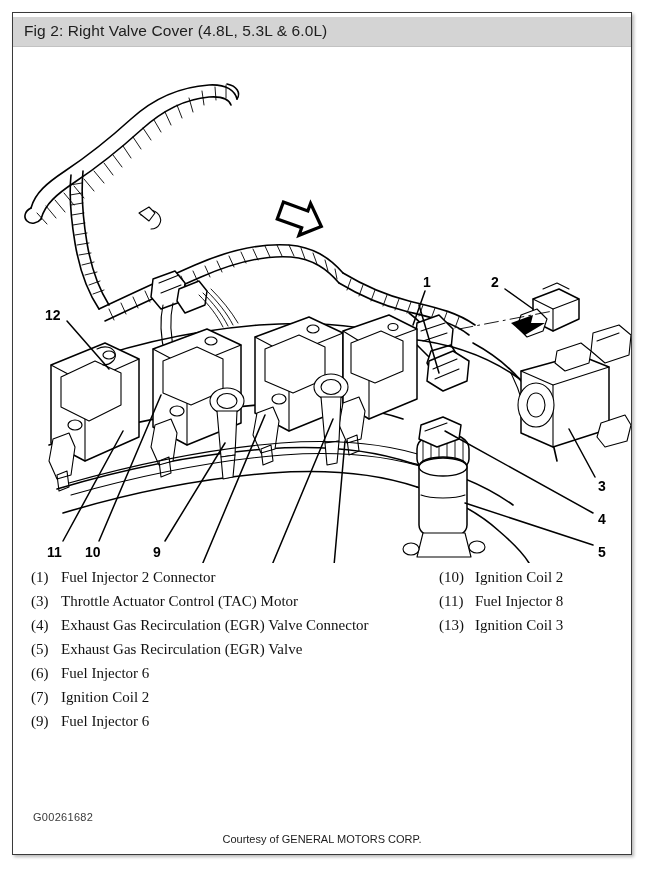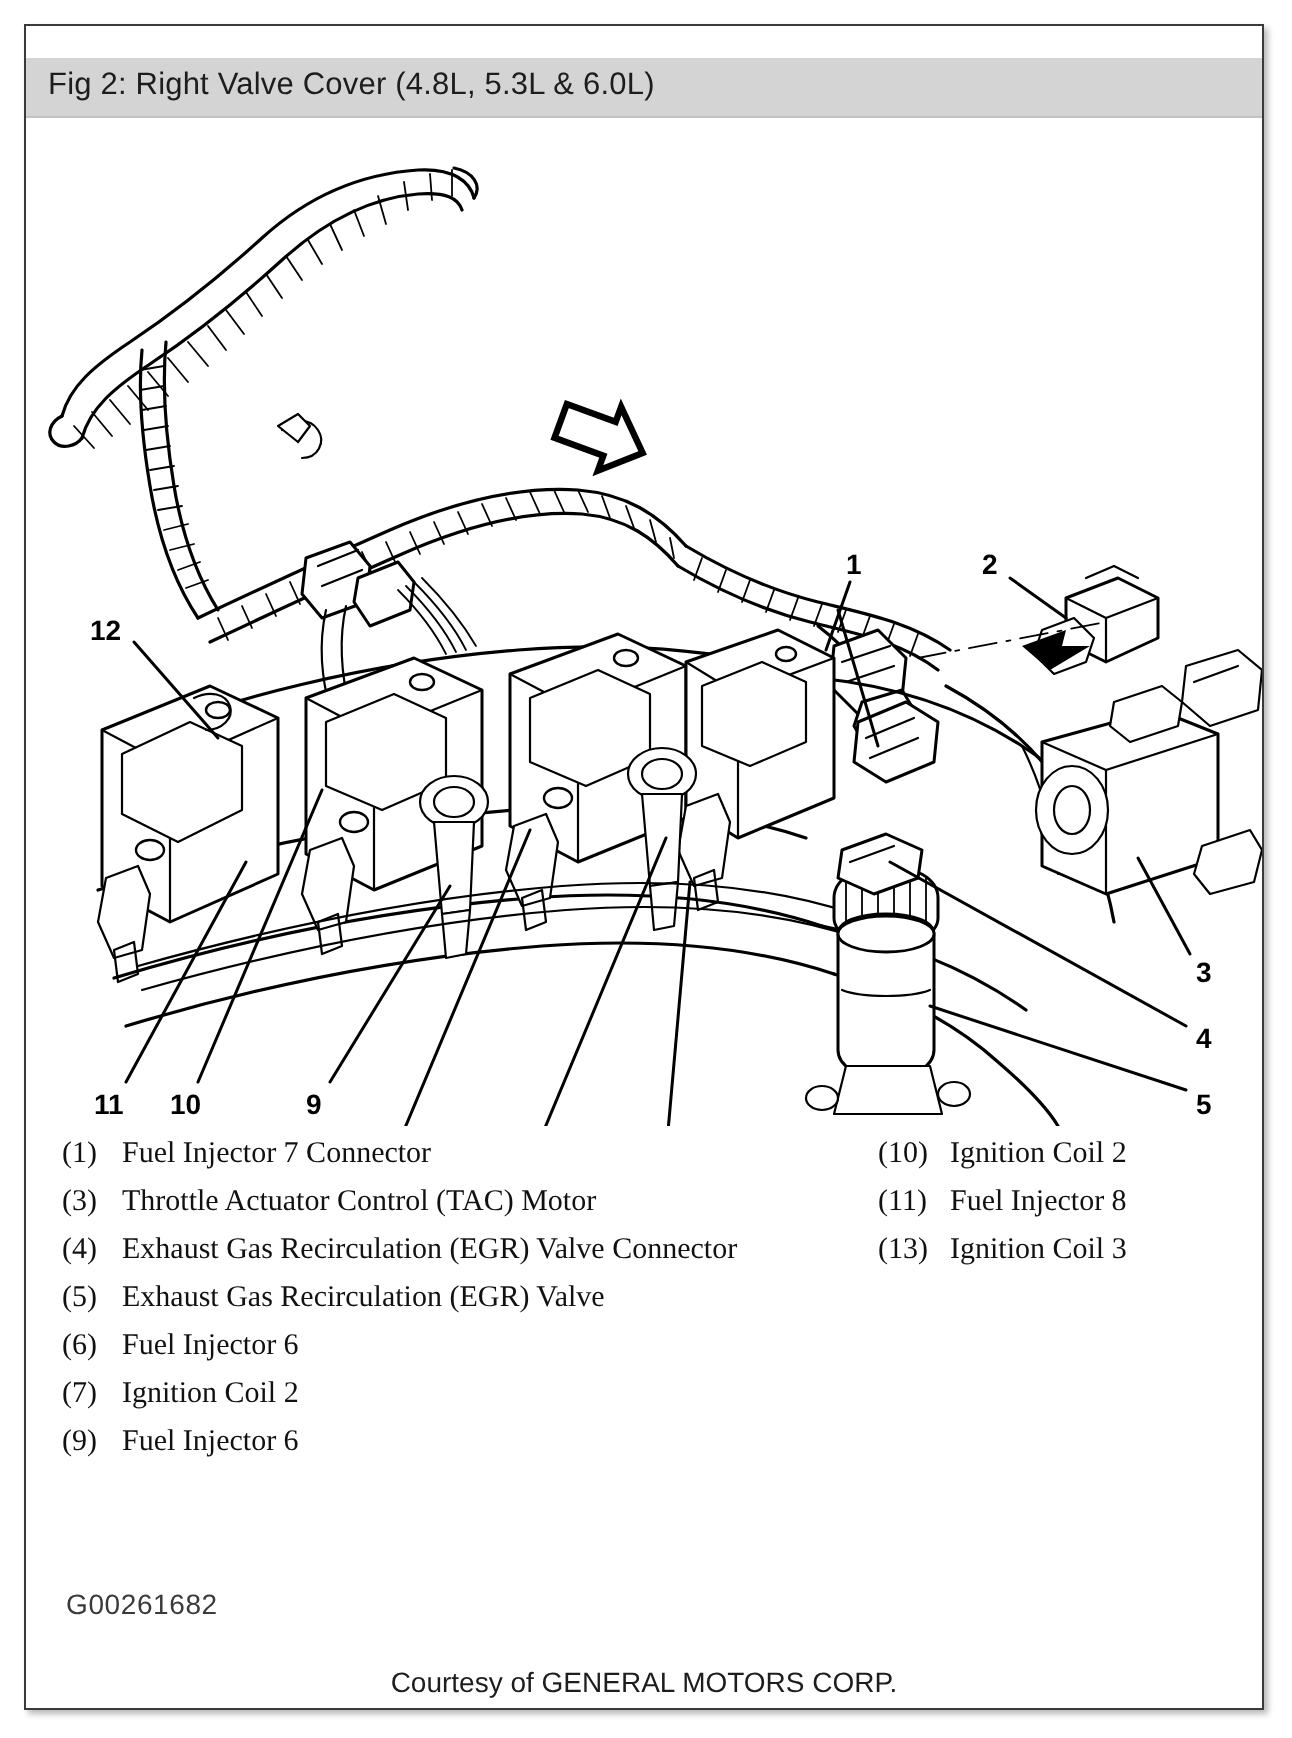--- a/index.html
+++ b/index.html
@@ -1,37 +1,37 @@
 <!DOCTYPE html>
 <html><head>
 <meta charset="utf-8">
 <style>
   html,body{margin:0;padding:0;background:#ffffff;}
   body{width:646px;height:869px;font-family:"Liberation Sans",sans-serif;overflow:hidden;}
   .page{position:relative;width:646px;height:869px;background:#ffffff;}
   .frame{position:absolute;left:12px;top:12px;width:620px;height:843px;
          background:#ffffff;border:1px solid #3a3a3a;
          box-shadow:2px 2px 3px rgba(0,0,0,0.28);box-sizing:border-box;}
-  .titlebar{position:absolute;left:0;top:16px;width:100%;height:30px;
+  .titlebar{position:absolute;left:0;top:4px;width:100%;height:30px;
             background:#d4d4d4;box-sizing:border-box;border-bottom:1px solid #c2c2c2;}
   .titlebar .title{position:absolute;left:11px;top:5px;font-size:15.5px;color:#1d1d1d;
                    letter-spacing:0.1px;white-space:nowrap;}
   .diagram{position:absolute;left:0;top:30px;width:618px;height:520px;}
   .legend{position:absolute;left:18px;top:552px;width:584px;height:205px;}
   .legend .col{position:absolute;top:0;font-family:"Liberation Serif",serif;font-size:15px;
                color:#111;line-height:24px;}
   .legend .colL{left:0;width:400px;}
   .legend .colR{left:408px;width:190px;}
   .legend .row{white-space:nowrap;}
   .legend .num{display:inline-block;width:30px;}
   .legend .colR .num{width:36px;}
-  .imgid{position:absolute;left:20px;top:781px;font-size:14px;color:#3a3a3a;
+  .imgid{position:absolute;left:20px;top:798px;font-size:11px;color:#3a3a3a;
          font-family:"Liberation Sans",sans-serif;letter-spacing:0.3px;}
   .courtesy{position:absolute;left:0;top:820px;width:618px;text-align:center;
-            font-size:14px;color:#1d1d1d;}
+            font-size:11px;color:#1d1d1d;}
   svg{display:block;}
   .ln{fill:none;stroke:#000;stroke-width:1.6;stroke-linecap:round;stroke-linejoin:round;}
   .ln2{fill:none;stroke:#000;stroke-width:1.1;stroke-linecap:round;stroke-linejoin:round;}
   .thin{fill:none;stroke:#000;stroke-width:0.9;stroke-linecap:round;stroke-linejoin:round;}
   .fillw{fill:#fff;stroke:#000;stroke-width:1.5;stroke-linejoin:round;}
   .fillw2{fill:#fff;stroke:#000;stroke-width:1.1;stroke-linejoin:round;}
   .fillk{fill:#000;stroke:none;}
   .lead{fill:none;stroke:#000;stroke-width:1.5;stroke-linecap:round;}
   .callout{font-family:"Liberation Sans",sans-serif;font-size:14px;font-weight:bold;fill:#000;}
   .arrowshape{fill:#fff;stroke:#000;stroke-width:3.2;stroke-linejoin:miter;}
@@ -350,21 +350,21 @@
           <text class="callout" x="72" y="514">10</text>
           <text class="callout" x="34" y="514">11</text>
           <text class="callout" x="32" y="277">12</text>
         </g>
 
       </svg>
     </div>
 
     <div class="legend">
       <div class="col colL">
-        <div class="row"><span class="num">(1)</span><span>Fuel Injector 7 Connector</span></div>
+        <div class="row"><span class="num">(1)</span><span>Fuel Injector 2 Connector</span></div>
         <div class="row"><span class="num">(3)</span><span>Throttle Actuator Control (TAC) Motor</span></div>
         <div class="row"><span class="num">(4)</span><span>Exhaust Gas Recirculation (EGR) Valve Connector</span></div>
         <div class="row"><span class="num">(5)</span><span>Exhaust Gas Recirculation (EGR) Valve</span></div>
         <div class="row"><span class="num">(6)</span><span>Fuel Injector 6</span></div>
         <div class="row"><span class="num">(7)</span><span>Ignition Coil 2</span></div>
         <div class="row"><span class="num">(9)</span><span>Fuel Injector 6</span></div>
       </div>
       <div class="col colR">
         <div class="row"><span class="num">(10)</span><span>Ignition Coil 2</span></div>
         <div class="row"><span class="num">(11)</span><span>Fuel Injector 8</span></div>

